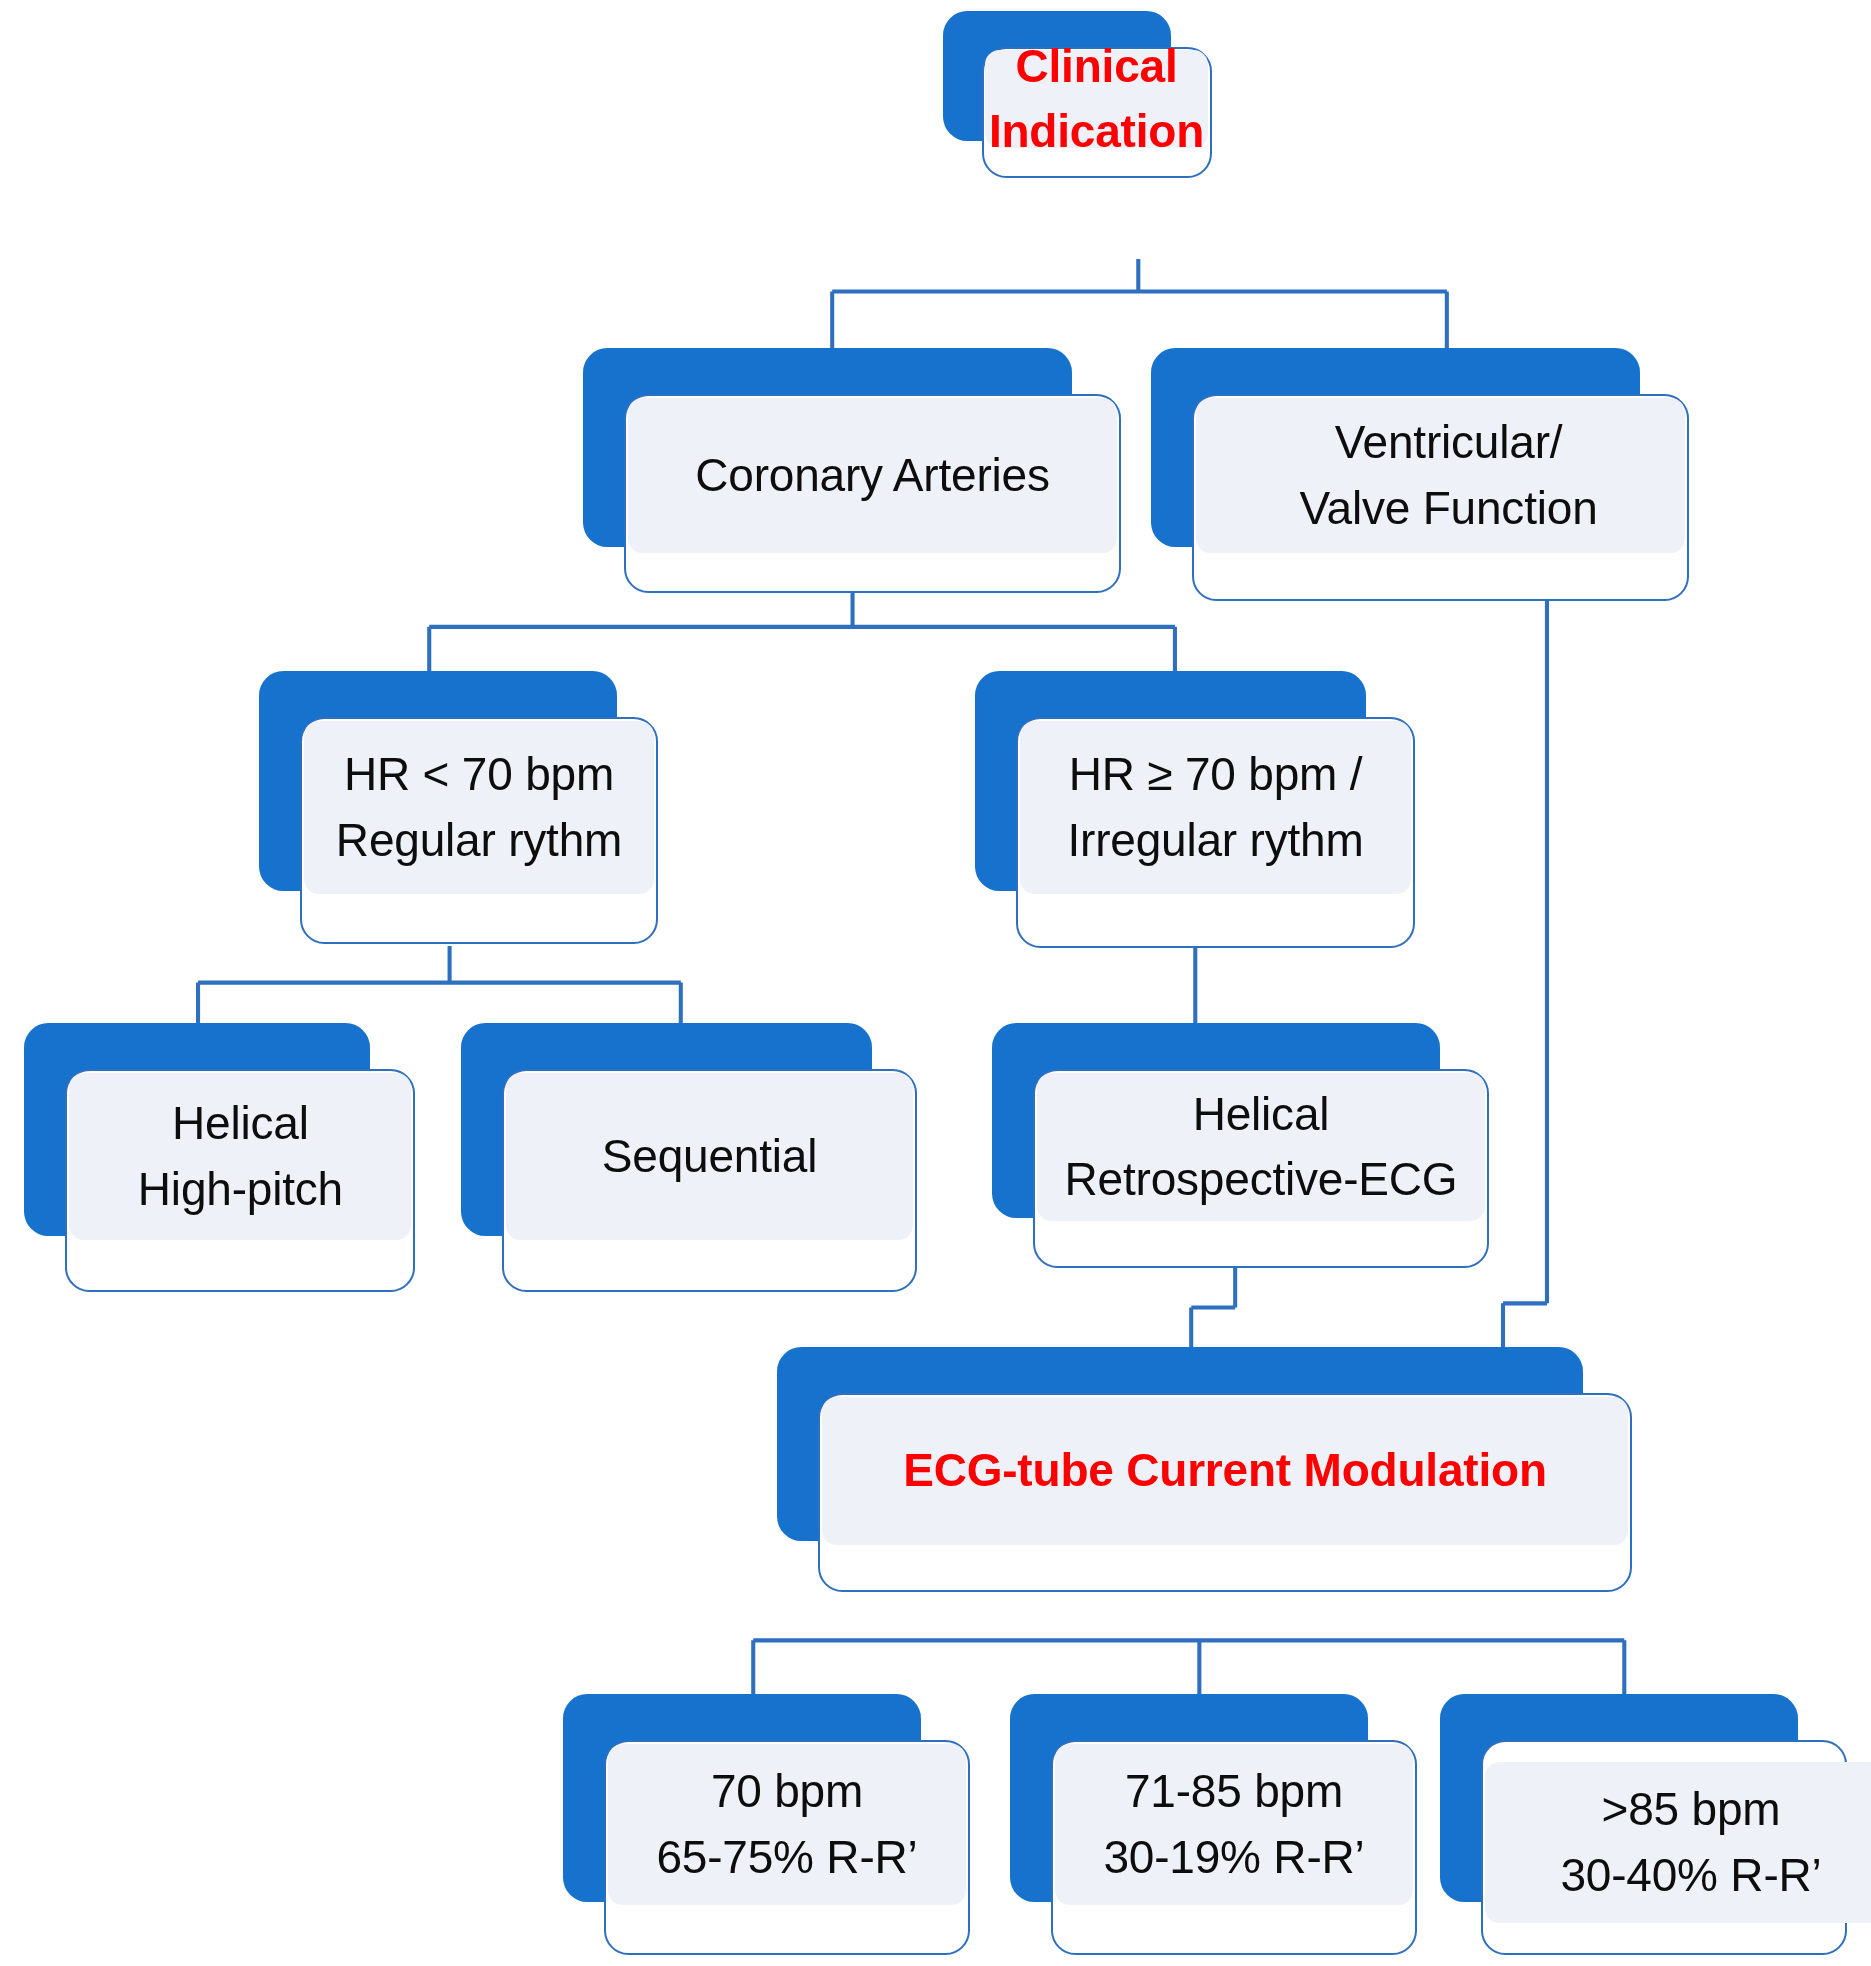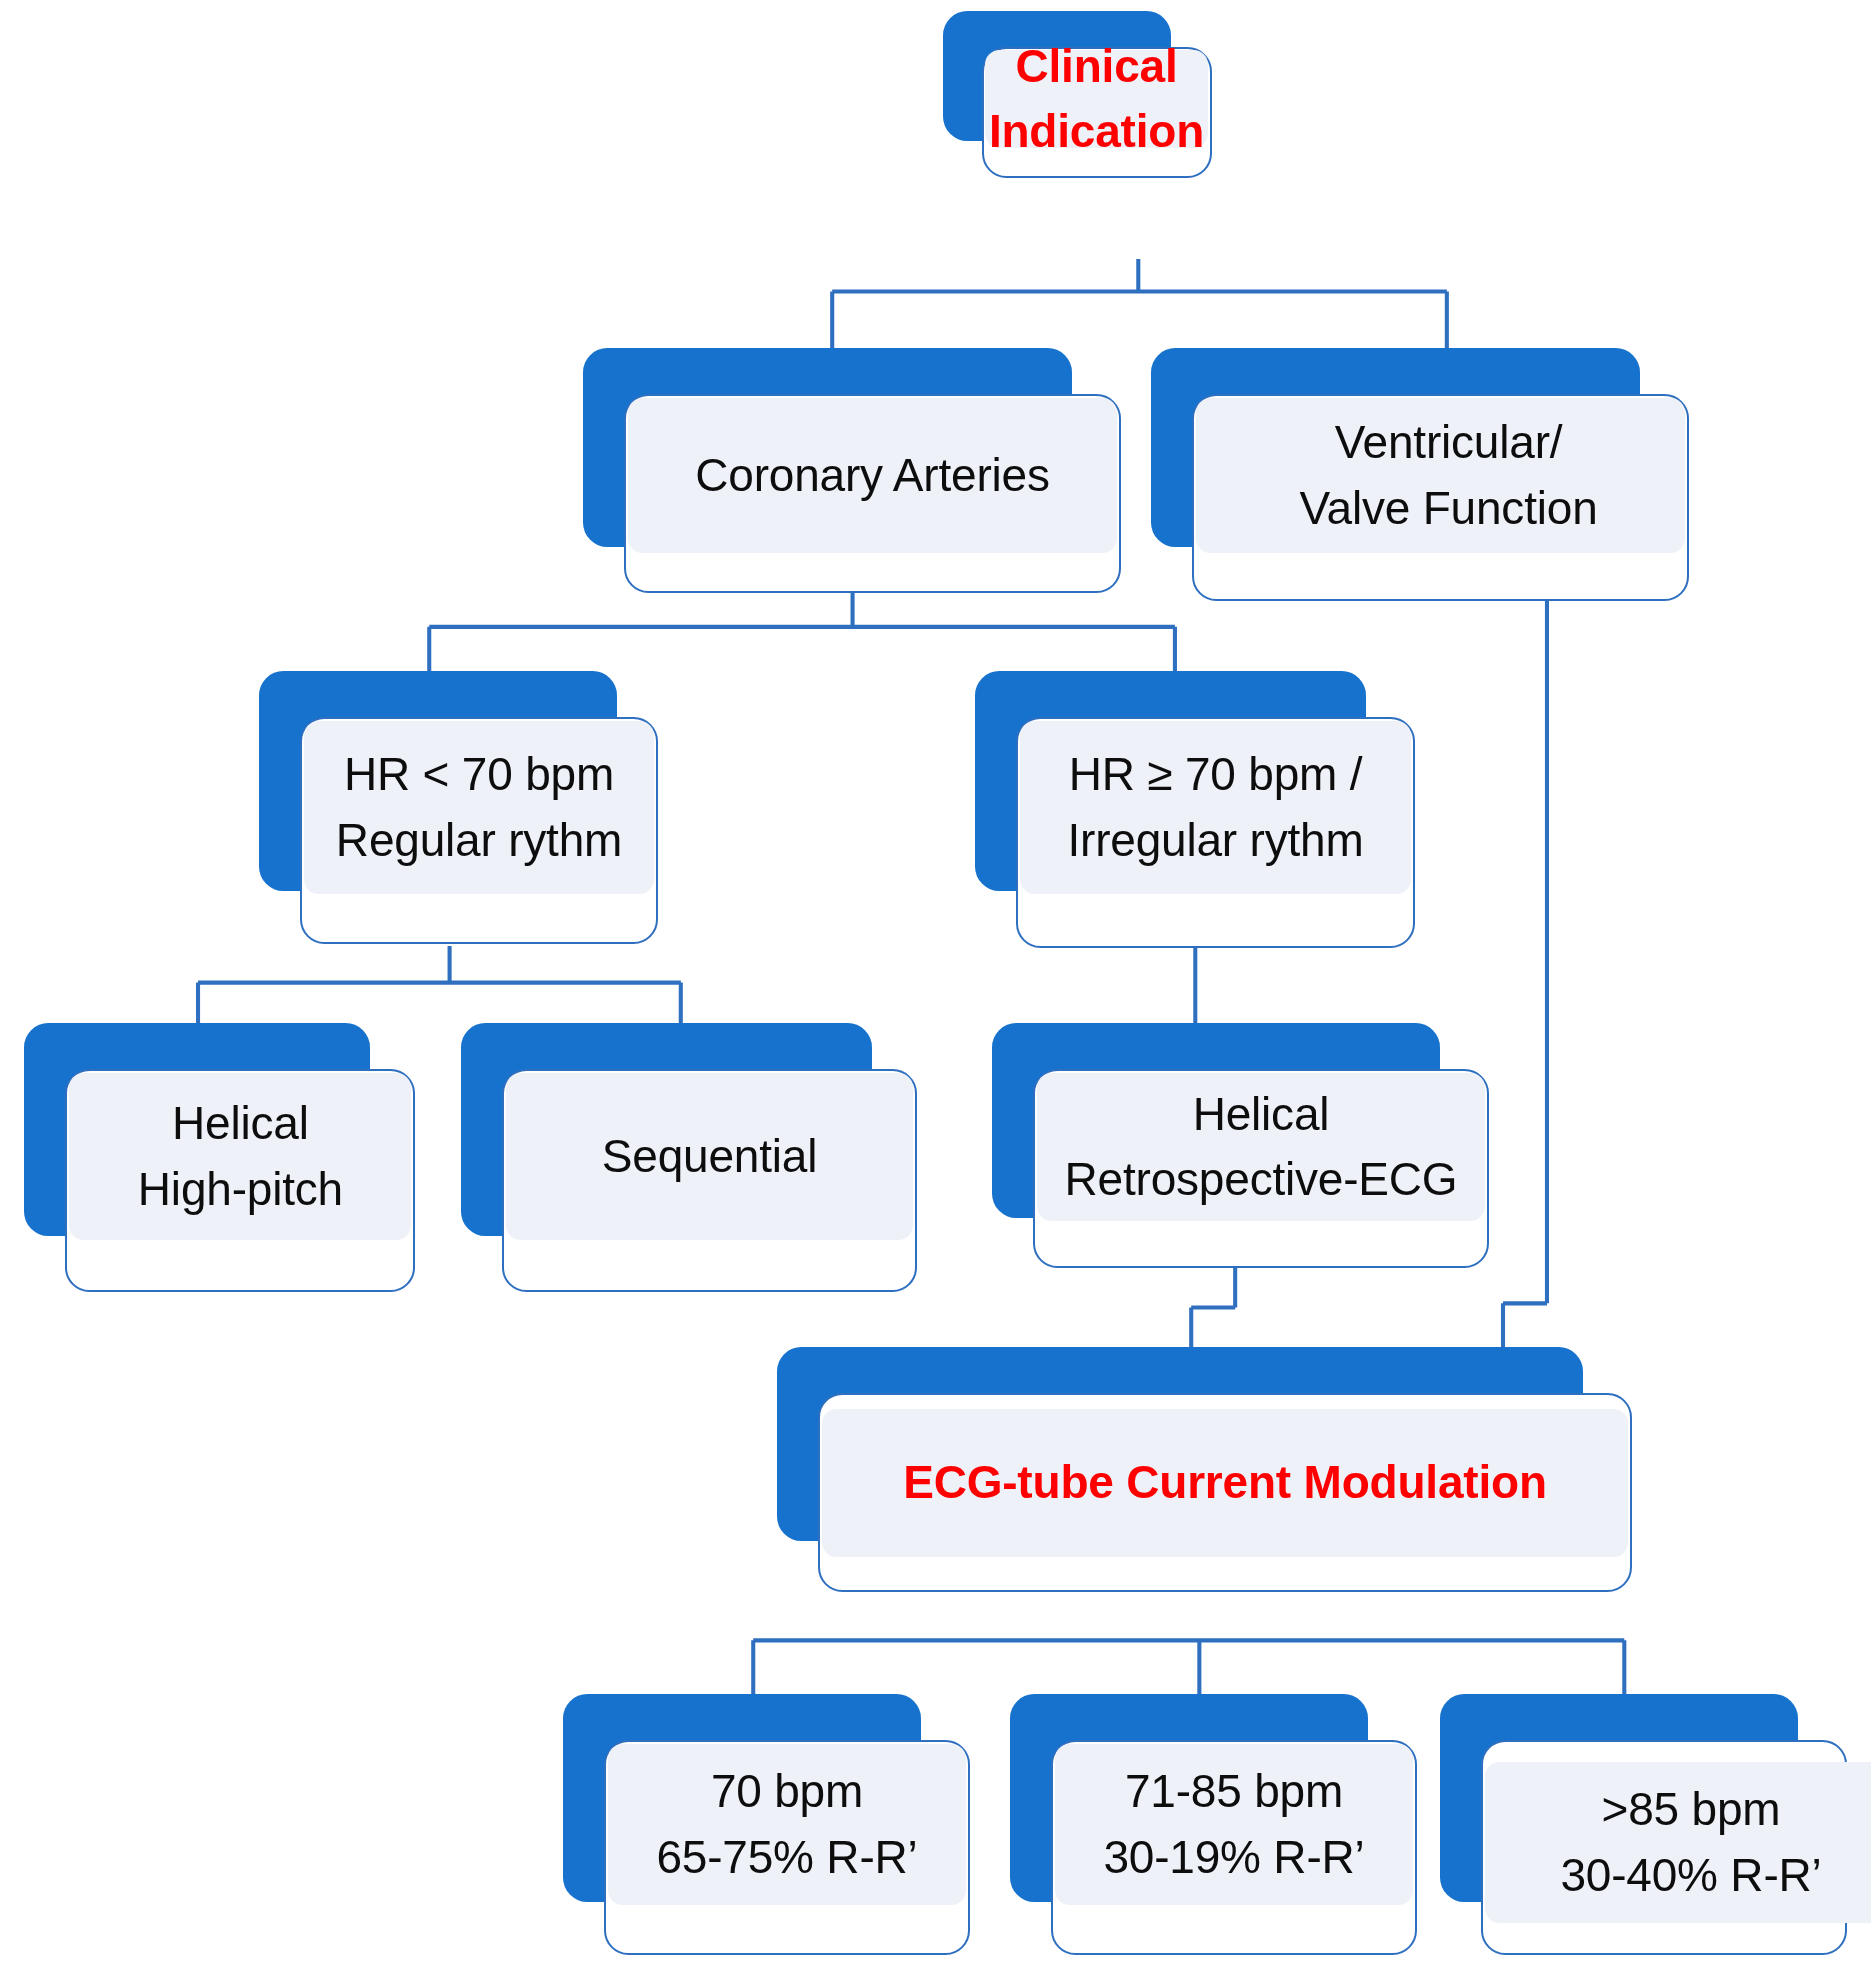--- a/index.html
+++ b/index.html
@@ -162,21 +162,21 @@
     <div class="card" style="left:41px; top:46px; width:456px; height:199px;"></div>
     <div class="panel" style="left:45px; top:50px; width:448px; height:148px;">
       <span class="ln">Helical</span>
       <span class="ln">Retrospective-ECG</span>
     </div>
   </div>
 
   <div class="node accent" style="left:777px; top:1347px; width:855px; height:244px;">
     <div class="slab" style="width:806px; height:194px;"></div>
     <div class="card" style="left:41px; top:46px; width:814px; height:199px;"></div>
-    <div class="panel" style="left:45px; top:62px; width:806px; height:148px;">
+    <div class="panel" style="left:45px; top:50px; width:806px; height:148px;">
       <span class="ln">ECG-tube Current Modulation</span>
     </div>
   </div>
 
   <div class="node" style="left:563px; top:1694px; width:407px; height:261px;">
     <div class="slab" style="width:358px; height:208px;"></div>
     <div class="card" style="left:41px; top:46px; width:366px; height:215px;"></div>
     <div class="panel" style="left:45px; top:50px; width:358px; height:161px;">
       <span class="ln">70 bpm</span>
       <span class="ln">65-75% R-R’</span>

